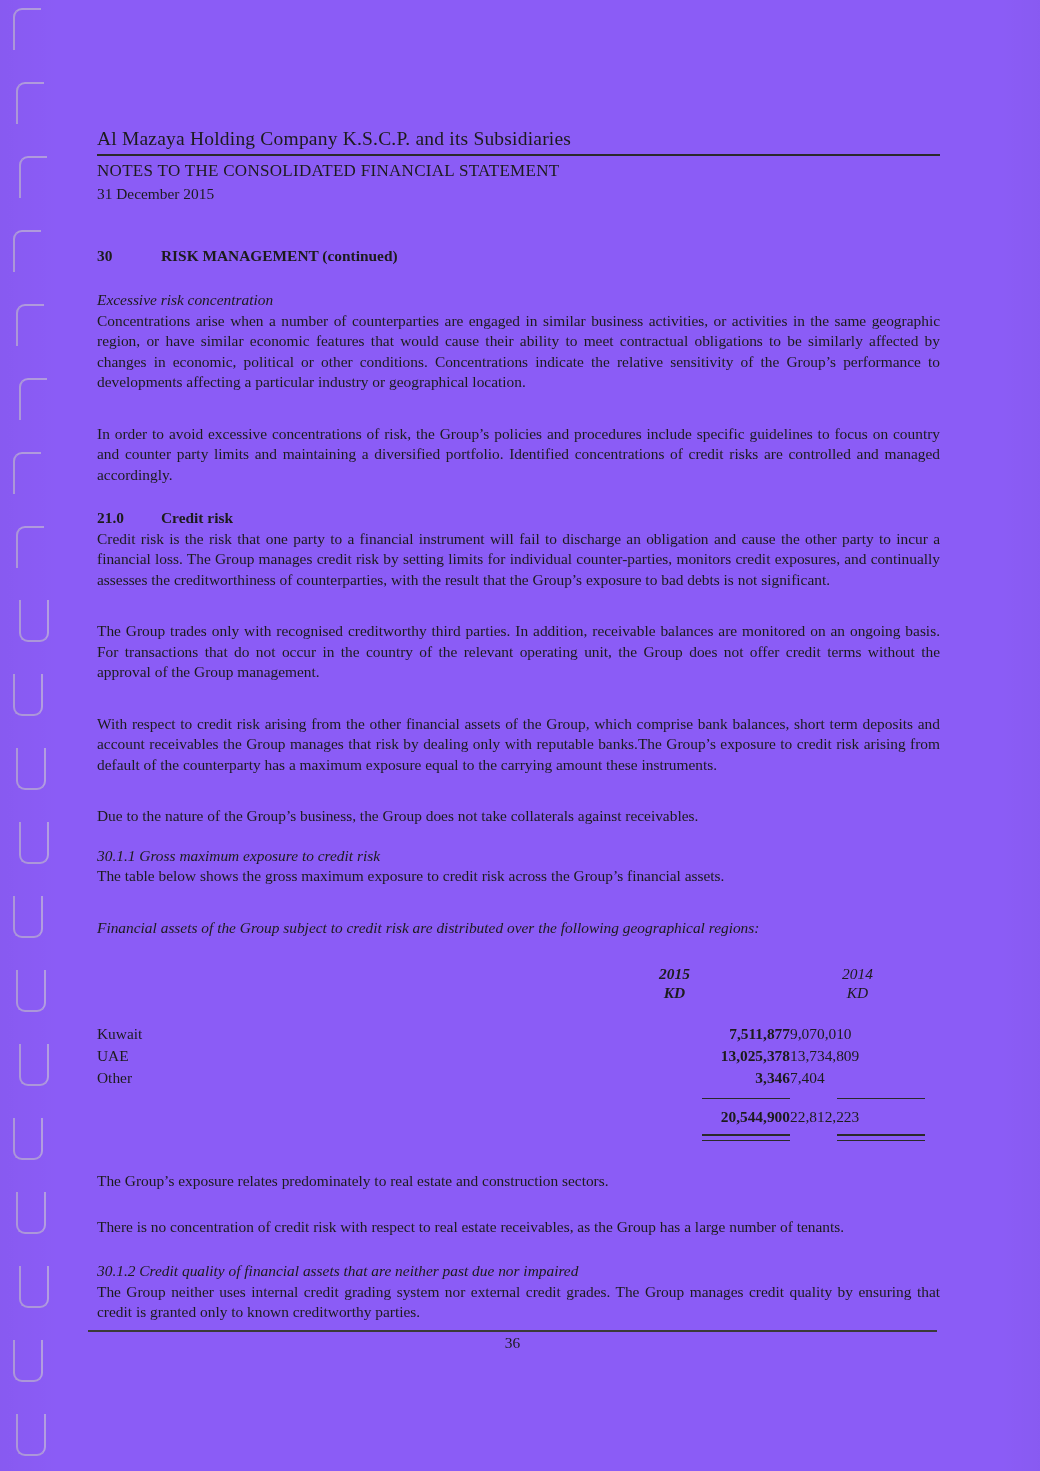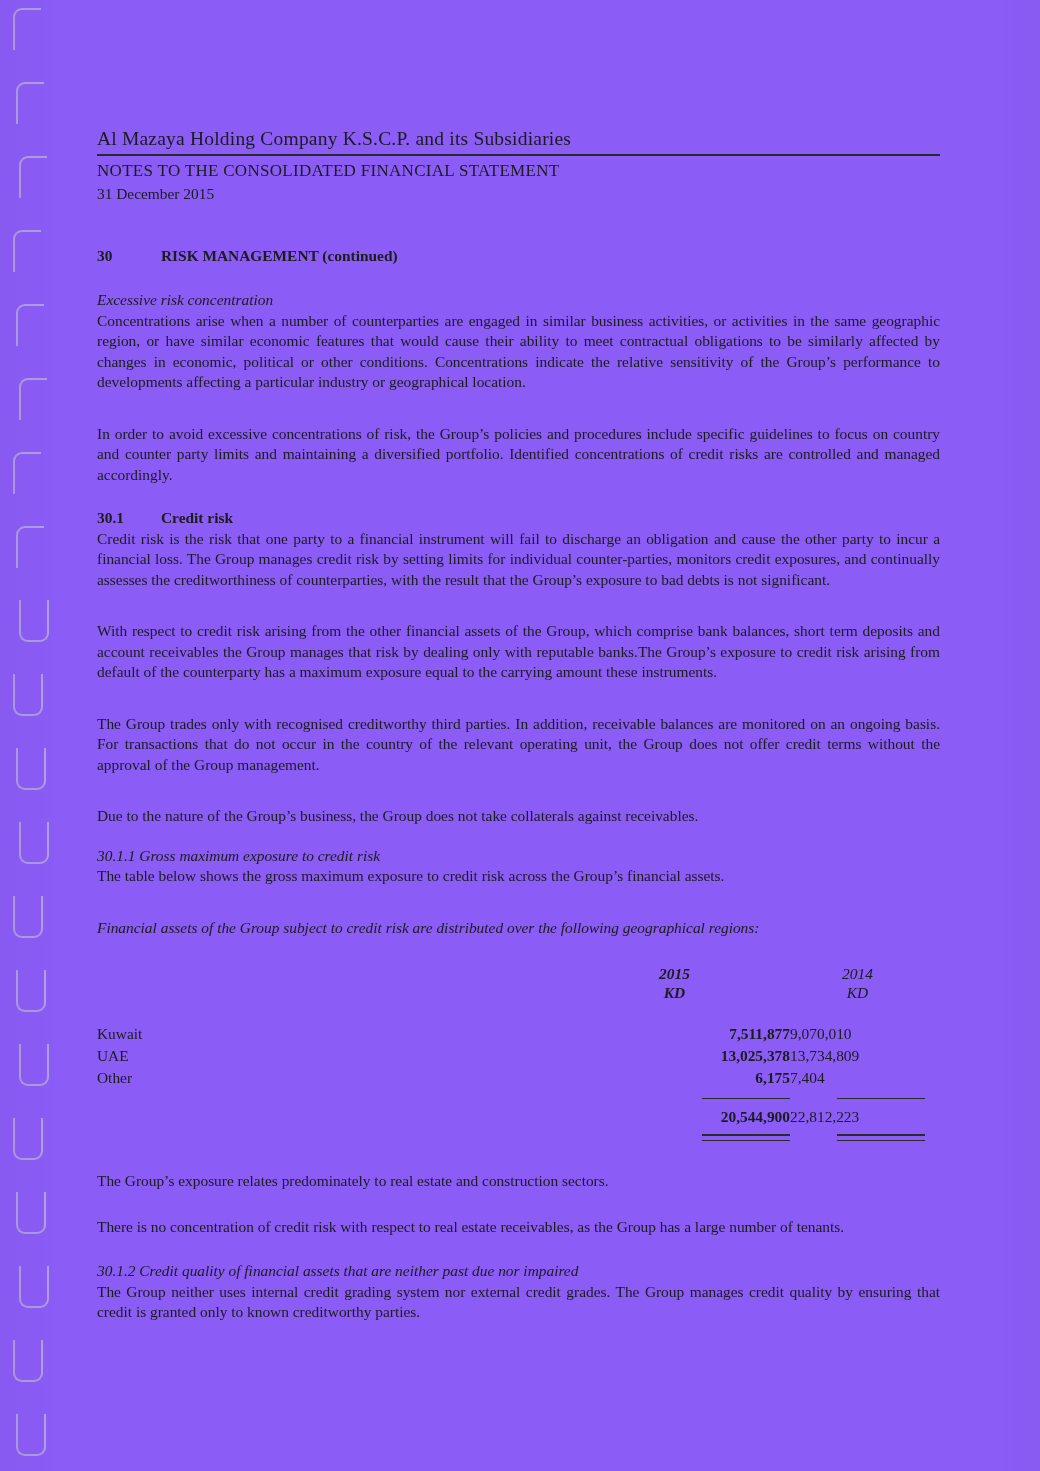--- a/index.html
+++ b/index.html
@@ -154,26 +154,26 @@
     <div class="section-heading">
       <span class="num">30</span>
       <span>RISK MANAGEMENT (continued)</span>
     </div>
 
     <div class="italic-heading mt-lg">Excessive risk concentration</div>
     <p class="body">Concentrations arise when a number of counterparties are engaged in similar business activities, or activities in the same geographic region, or have similar economic features that would cause their ability to meet contractual obligations to be similarly affected by changes in economic, political or other conditions. Concentrations indicate the relative sensitivity of the Group’s performance to developments affecting a particular industry or geographical location.</p>
     <p class="body spaced">In order to avoid excessive concentrations of risk, the Group’s policies and procedures include specific guidelines to focus on country and counter party limits and maintaining a diversified portfolio. Identified concentrations of credit risks are controlled and managed accordingly.</p>
 
     <div class="subsec-heading">
-      <span class="num">30.1</span>
+      <span class="num">21.0</span>
       <span>Credit risk</span>
     </div>
     <p class="body">Credit risk is the risk that one party to a financial instrument will fail to discharge an obligation and cause the other party to incur a financial loss. The Group manages credit risk by setting limits for individual counter-parties, monitors credit exposures, and continually assesses the creditworthiness of counterparties, with the result that the Group’s exposure to bad debts is not significant.</p>
+    <p class="body spaced">The Group trades only with recognised creditworthy third parties. In addition, receivable balances are monitored on an ongoing basis. For transactions that do not occur in the country of the relevant operating unit, the Group does not offer credit terms without the approval of the Group management.</p>
     <p class="body spaced">With respect to credit risk arising from the other financial assets of the Group, which comprise bank balances, short term deposits and account receivables the Group manages that risk by dealing only with reputable banks.The Group’s exposure to credit risk arising from default of the counterparty has a maximum exposure equal to the carrying amount these instruments.</p>
-    <p class="body spaced">The Group trades only with recognised creditworthy third parties. In addition, receivable balances are monitored on an ongoing basis. For transactions that do not occur in the country of the relevant operating unit, the Group does not offer credit terms without the approval of the Group management.</p>
     <p class="body spaced">Due to the nature of the Group’s business, the Group does not take collaterals against receivables.</p>
 
     <div class="italic-heading mt-md">30.1.1 Gross maximum exposure to credit risk</div>
     <p class="body">The table below shows the gross maximum exposure to credit risk across the Group’s financial assets.</p>
     <p class="body spaced italic-heading">Financial assets of the Group subject to credit risk are distributed over the following geographical regions:</p>
 
     <div class="fin-table">
       <div class="t-row t-head">
         <div class="t-lbl"></div>
         <div class="t-colA">
@@ -192,21 +192,21 @@
           <div class="t-colA valA">7,511,877</div>
           <div class="t-colB">9,070,010</div>
         </div>
         <div class="t-row vals">
           <div class="t-lbl">UAE</div>
           <div class="t-colA valA">13,025,378</div>
           <div class="t-colB">13,734,809</div>
         </div>
         <div class="t-row vals">
           <div class="t-lbl">Other</div>
-          <div class="t-colA valA">6,175</div>
+          <div class="t-colA valA">3,346</div>
           <div class="t-colB">7,404</div>
         </div>
       </div>
 
       <div class="t-row">
         <div class="t-lbl"></div>
         <div class="t-colA">
             <div class="rule-single"></div>
           </div>
         <div class="t-colB">
@@ -232,14 +232,18 @@
     </div>
 
     <p class="body" style="margin-top:30px">The Group’s exposure relates predominately to real estate and construction sectors.</p>
     <p class="body" style="margin-top:25px">There is no concentration of credit risk with respect to real estate receivables, as the Group has a large number of tenants.</p>
 
     <div class="italic-heading" style="margin-top:24px">30.1.2 Credit quality of financial assets that are neither past due nor impaired</div>
     <p class="body">The Group neither uses internal credit grading system nor external credit grades. The Group manages credit quality by ensuring that credit is granted only to known creditworthy parties.</p>
 
   </div>
 
+  <div class="footer">
+    <div class="footer-rule"></div>
+    <div class="page-num">36</div>
+  </div>
 
 </div>
 
 </body></html>

